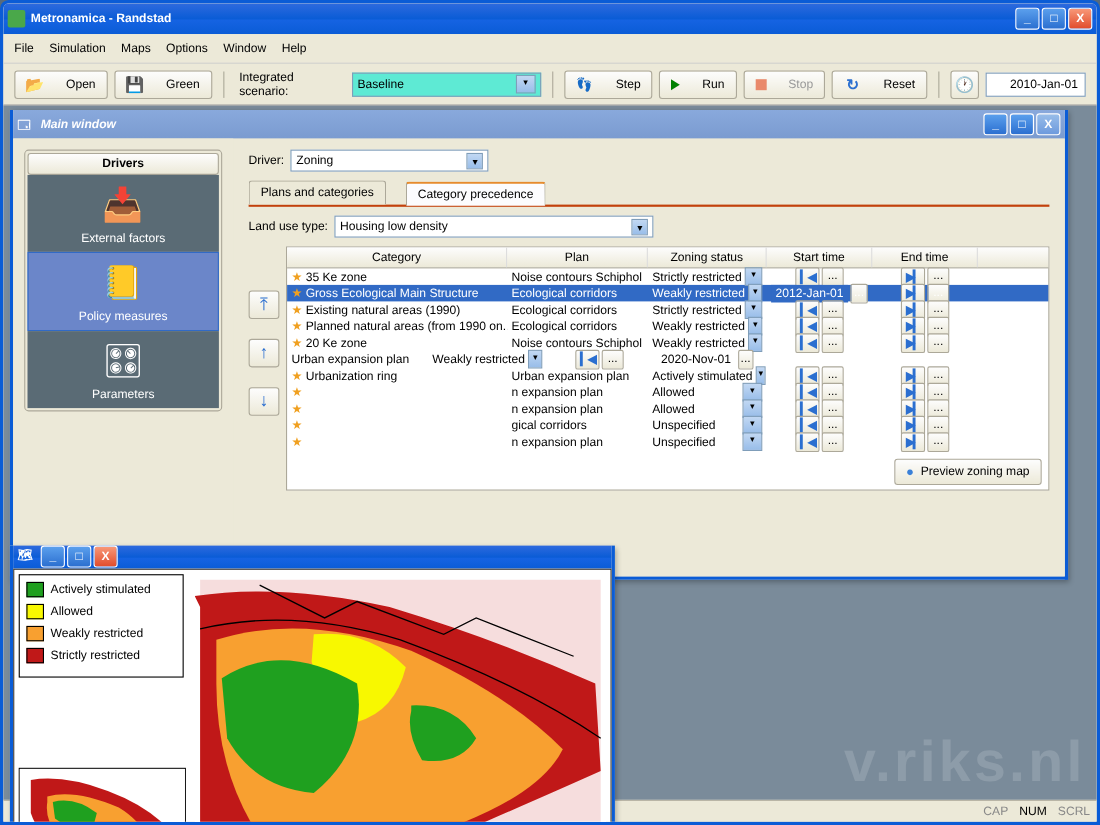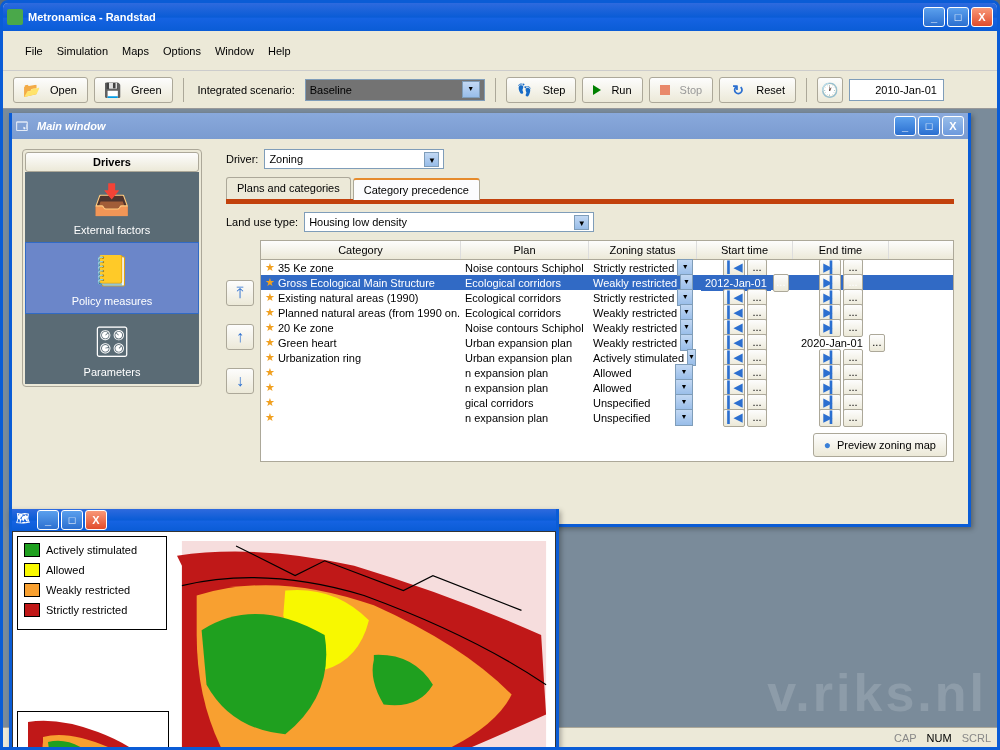--- a/index.html
+++ b/index.html
@@ -8,28 +8,28 @@
 .app-window { width: 1000px; height: 750px; background: #ece9d8; border: 3px solid #0a5cd6; border-radius: 8px 8px 0 0; overflow: hidden; display: flex; flex-direction: column; }
 
 .titlebar { height: 28px; background: linear-gradient(to bottom, #2e6ade, #0a5cd6 50%, #1563e2 55%, #0a5cd6); display: flex; align-items: center; padding: 0 4px; color: white; font-weight: bold; }
 .titlebar .app-icon { width: 16px; height: 16px; background: #4aa84a; border-radius: 2px; margin-right: 5px; }
 .titlebar .title { flex: 1; }
 .win-buttons { display: flex; gap: 2px; }
 .win-btn { width: 22px; height: 20px; border: 1px solid #fff; border-radius: 3px; display: flex; align-items: center; justify-content: center; font-weight: bold; font-size: 11px; cursor: pointer; }
 .min-btn, .max-btn { background: linear-gradient(to bottom, #5ba0ed, #2b6fd0); color: white; }
 .close-btn { background: linear-gradient(to bottom, #f89878, #e14c2c); color: white; }
 
-.menubar { height: 40px; background: #ece9d8; border-bottom: 1px solid #ccc; display: flex; align-items: center; padding: 0 16px; gap: 2px; }
+.menubar { height: 27px; background: #ece9d8; border-bottom: 1px solid #ccc; display: flex; align-items: center; padding: 0 4px; gap: 2px; }
 .menubar-item { padding: 2px 6px; cursor: pointer; }
 
 .toolbar { height: 38px; background: #ece9d8; border-bottom: 1px solid #999; display: flex; align-items: center; padding: 0 10px; gap: 6px; }
-.tb-btn { height: 26px; padding: 0 10px; background: linear-gradient(to bottom, #fdfdfd, #ece9d8); border: 1px solid #aca899; border-radius: 3px; display: flex; align-items: center; gap: 10px; cursor: pointer; }
+.tb-btn { height: 26px; padding: 0 10px; background: linear-gradient(to bottom, #fdfdfd, #ece9d8); border: 1px solid #aca899; border-radius: 3px; display: flex; align-items: center; gap: 20px; cursor: pointer; }
 .tb-sep { width: 1px; height: 24px; background: #aca899; margin: 0 4px; }
 .tb-label { margin: 0 4px; }
-.tb-select { height: 22px; border: 1px solid #7f9db9; background: #737373; padding: 0 4px; display: flex; align-items: center; justify-content: space-between; cursor: pointer; }
+.tb-select { height: 22px; border: 1px solid #7f9db9; background: #5eead4; padding: 0 4px; display: flex; align-items: center; justify-content: space-between; cursor: pointer; }
 .tb-date { height: 22px; border: 1px solid #7f9db9; background: white; padding: 0 6px; display: flex; align-items: center; width: 95px; justify-content: flex-end; }
 
 .icon-sq { width: 16px; height: 16px; display: inline-flex; align-items: center; justify-content: center; }
 .folder-icon::before { content: "📂"; font-size: 14px; }
 .disk-icon::before { content: "💾"; font-size: 14px; }
 .steps-icon::before { content: "👣"; font-size: 12px; }
 .play-icon { width: 0; height: 0; border-left: 8px solid green; border-top: 5px solid transparent; border-bottom: 5px solid transparent; display: inline-block; }
 .stop-icon { width: 10px; height: 10px; background: #e9896b; display: inline-block; }
 .reset-icon::before { content: "↻"; color: #2b6fd0; font-size: 14px; font-weight: bold; }
 .clock-icon::before { content: "🕐"; font-size: 14px; }
@@ -52,21 +52,21 @@
 .side-item { text-align: center; padding: 6px 4px; color: white; cursor: pointer; }
 .side-item.dark { background: #5a6b75; }
 .side-item.selected { background: #6b86c9; border: 1px solid #316ac5; }
 .side-item-icon { width: 48px; height: 42px; margin: 0 auto 4px; display: flex; align-items: center; justify-content: center; font-size: 30px; }
 
 .detail-panel { flex: 1; padding: 10px 14px; }
 .row { display: flex; align-items: center; margin-bottom: 8px; gap: 6px; }
 .dd-select { height: 20px; border: 1px solid #7f9db9; background: white; display: flex; align-items: center; padding: 0 4px; cursor: pointer; justify-content: space-between; }
 .dd-select .arr { background: linear-gradient(to bottom, #c2d8f3, #98bde9); border: 1px solid #7f9db9; width: 15px; height: 15px; text-align: center; font-size: 8px; line-height: 15px; }
 
-.tabs { display: flex; border-bottom: 5px solid #c2410c; margin-bottom: 8px; }
+.tabs { display: flex; border-bottom: 2px solid #c2410c; margin-bottom: 8px; gap: 16px; }
 .tab { padding: 4px 10px; border: 1px solid #aca899; border-bottom: none; background: #ece9d8; margin-right: 2px; cursor: pointer; border-radius: 3px 3px 0 0; }
 .tab.active { background: #fcfcfe; border-top: 2px solid #e68b2c; position: relative; top: 1px; }
 
 .table-wrap { border: 1px solid #aca899; background: white; }
 .thead { display: flex; background: linear-gradient(to bottom, #fdfdfd, #ece9d8); border-bottom: 1px solid #aca899; align-items: center; }
 .th { padding: 3px 6px; border-right: 1px solid #ddd; text-align: center; }
 .tbody { }
 .tr { display: flex; align-items: center; height: 15px; }
 .tr.selected { background: #316ac5; color: white; }
 .td { padding: 2px 4px; overflow: hidden; white-space: nowrap; text-overflow: ellipsis; display: flex; align-items: center; gap: 3px; }
@@ -324,35 +324,31 @@
                     <div class="td col-stime">
                       <span class="mini-btn">▎◀</span>
                       <span class="dots-btn">...</span>
                     </div>
                     <div class="td col-etime">
                       <span class="mini-btn">▶▎</span>
                       <span class="dots-btn">...</span>
                     </div>
                   </div>
                   <div class="tr">
-                    <div class="td col-cat">
-                      <span class="star"></span>
-                      <span>Green heart</span>
-                    </div>
                     <div class="td col-plan">Urban expansion plan</div>
                     <div class="td col-stat">
                       <span>Weakly restricted</span>
                       <span class="mini-dd">▼</span>
                     </div>
                     <div class="td col-stime">
                       <span class="mini-btn">▎◀</span>
                       <span class="dots-btn">...</span>
                     </div>
                     <div class="td col-etime">
-                      <span class="time-val">2020-Jan-01</span>
+                      <span class="time-val">2020-Nov-01</span>
                       <span class="dots-btn">...</span>
                     </div>
                   </div>
                   <div class="tr">
                     <div class="td col-cat">
                       <span class="star"></span>
                       <span>Urbanization ring</span>
                     </div>
                     <div class="td col-plan">Urban expansion plan</div>
                     <div class="td col-stat">

